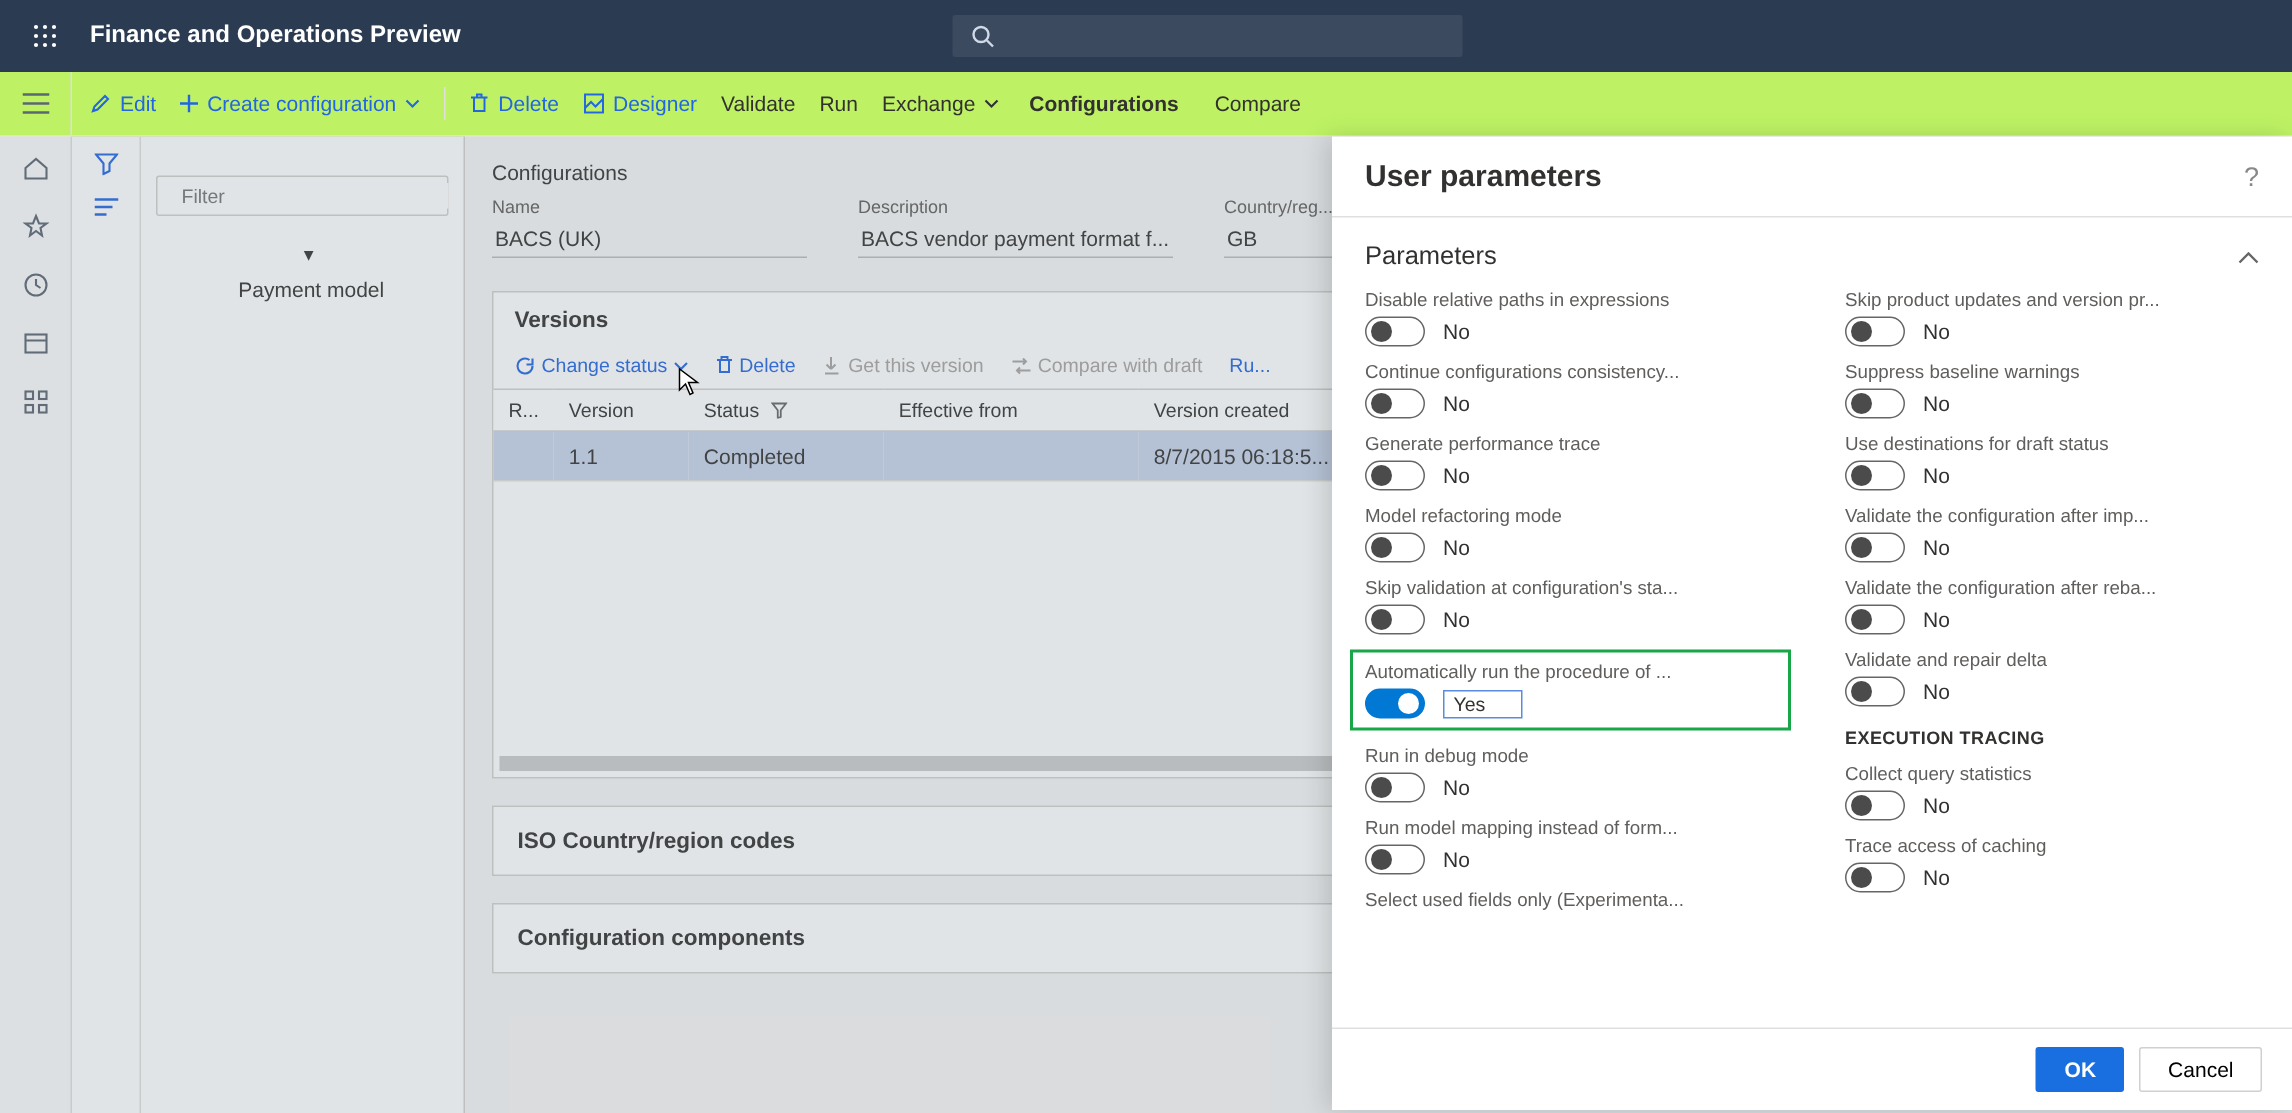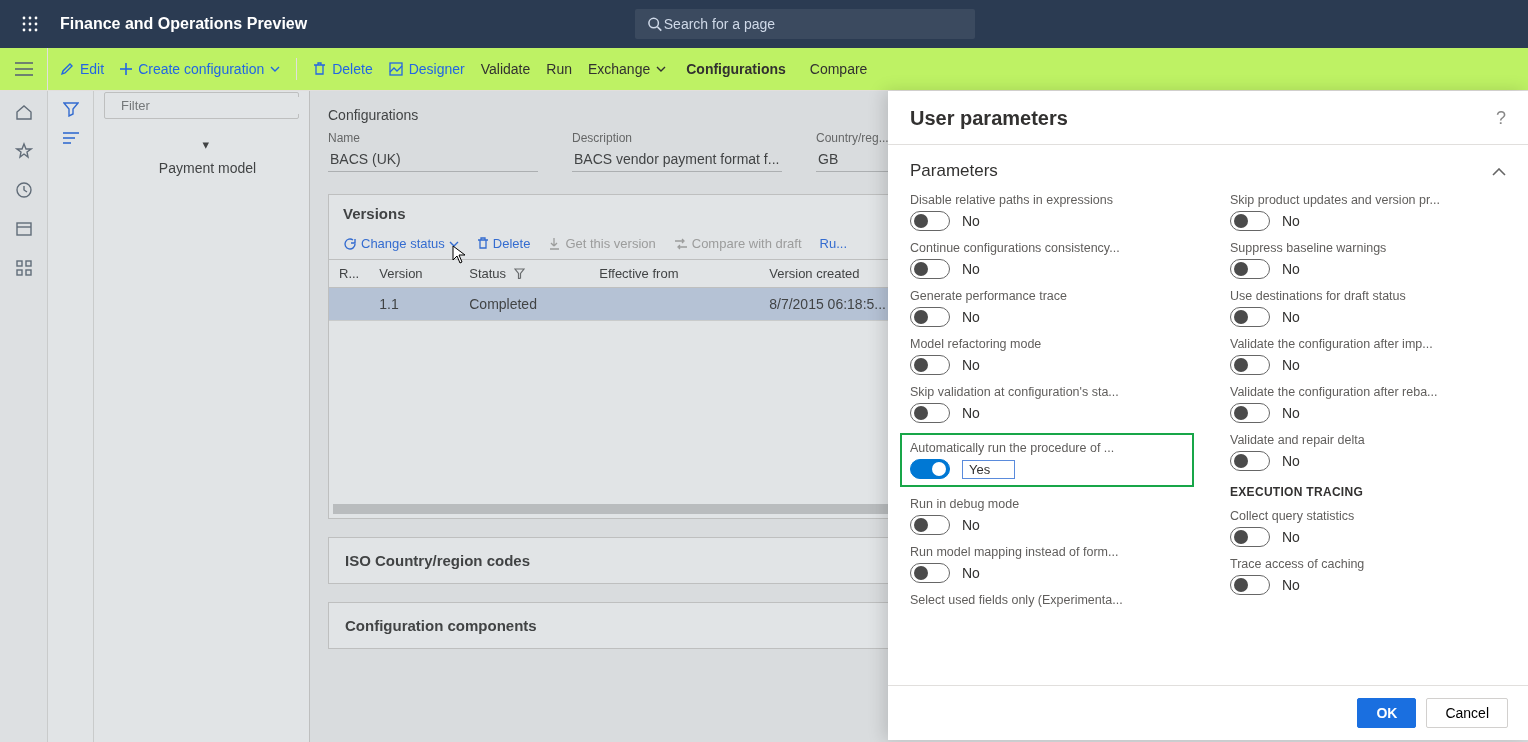--- a/index.html
+++ b/index.html
@@ -87,21 +87,21 @@
     display:flex; flex-direction:column;
   }
   .navcol .mini {
     width:46px; border-right:1px solid var(--border-light);
     display:flex; flex-direction:column; align-items:center; gap:12px; padding-top:10px;
     position:absolute; height:100%;
   }
   .navcol-inner {
     flex:1; margin-left:46px; display:flex; flex-direction:column;
   }
-  .filterwrap { padding:1px 10px 6px 10px; }
+  .filterwrap { padding:26px 10px 6px 10px; }
   .filterbox {
     display:flex; align-items:center; gap:6px;
     border:1px solid var(--border); border-radius:2px;
     padding:4px 8px; background:#fff;
   }
   .filterbox input { border:none; outline:none; font-size:13px; flex:1; }
   .tree { padding: 6px 8px 8px 8px; }
   .tree .treeitem { padding:6px 4px 6px 16px; display:flex; align-items:center; gap:8px; cursor:pointer;}
   .tree .treeitem .caret { width:10px; display:inline-block;}
   .tree .treeitem .lbl { font-size:14px; }
@@ -227,21 +227,20 @@
           <circle cx="8" cy="14" r="1.4"></circle>
           <circle cx="14" cy="14" r="1.4"></circle>
         </svg>
     </div>
     <div class="app-title">Finance and Operations Preview</div>
     <div class="search-wrap">
       <svg width="16" height="16" viewBox="0 0 16 16" fill="none" stroke="#cfd9e8" stroke-width="1.6">
           <circle cx="7" cy="7" r="5"></circle>
           <line x1="11" y1="11" x2="15" y2="15"></line>
         </svg>
-      <input placeholder="Search for a page" style="">
     </div>
   </div>
 
   <div class="toolbar-row">
     <div class="ham">
       <svg width="18" height="14" viewBox="0 0 18 14" fill="none" stroke-width="1.6">
           <line x1="0" y1="1" x2="18" y2="1"></line>
           <line x1="0" y1="7" x2="18" y2="7"></line>
           <line x1="0" y1="13" x2="18" y2="13"></line>
         </svg>

